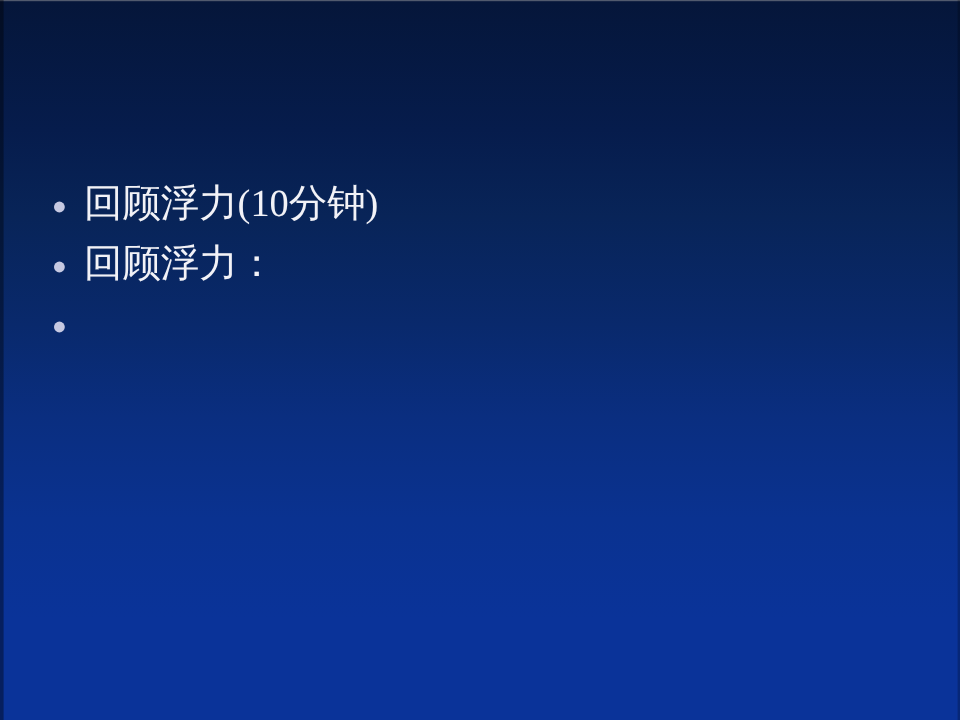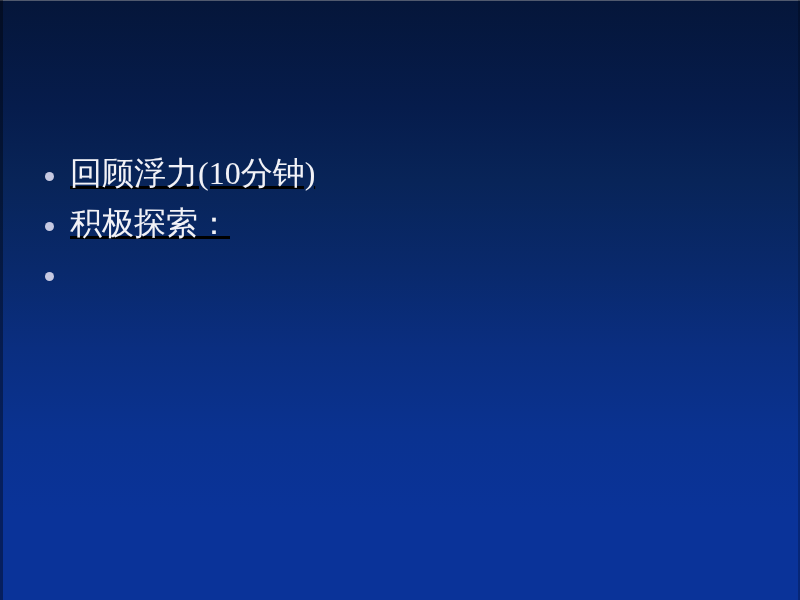--- a/index.html
+++ b/index.html
@@ -58,24 +58,23 @@
 
   #body-text {
     position: absolute;
     left: 0;
     top: 144px;
     width: 800px;
   }
 
   .bullet-line {
     display: flex;
-    align-items: flex-end;
+    align-items: center;
     height: 50px;
     padding-left: 40px;
-    text-decoration: underline;
   }
 
   .bullet-marker {
     flex: 0 0 auto;
     width: 30px;
     height: 42px;
     position: relative;
   }
   .bullet-marker::before {
     content: "";
@@ -110,21 +109,21 @@
 
   <div id="body-text">
 
     <div class="bullet-line">
       <span class="bullet-marker"></span>
       <span class="bullet-text">回顾浮力(10分钟)</span>
     </div>
 
     <div class="bullet-line">
       <span class="bullet-marker"></span>
-      <span class="bullet-text">积极探索：</span>
+      <span class="bullet-text">回顾浮力：</span>
     </div>
 
     <div class="bullet-line">
       <span class="bullet-marker"></span>
     </div>
 
   </div>
 </div>
 
 </body></html>

